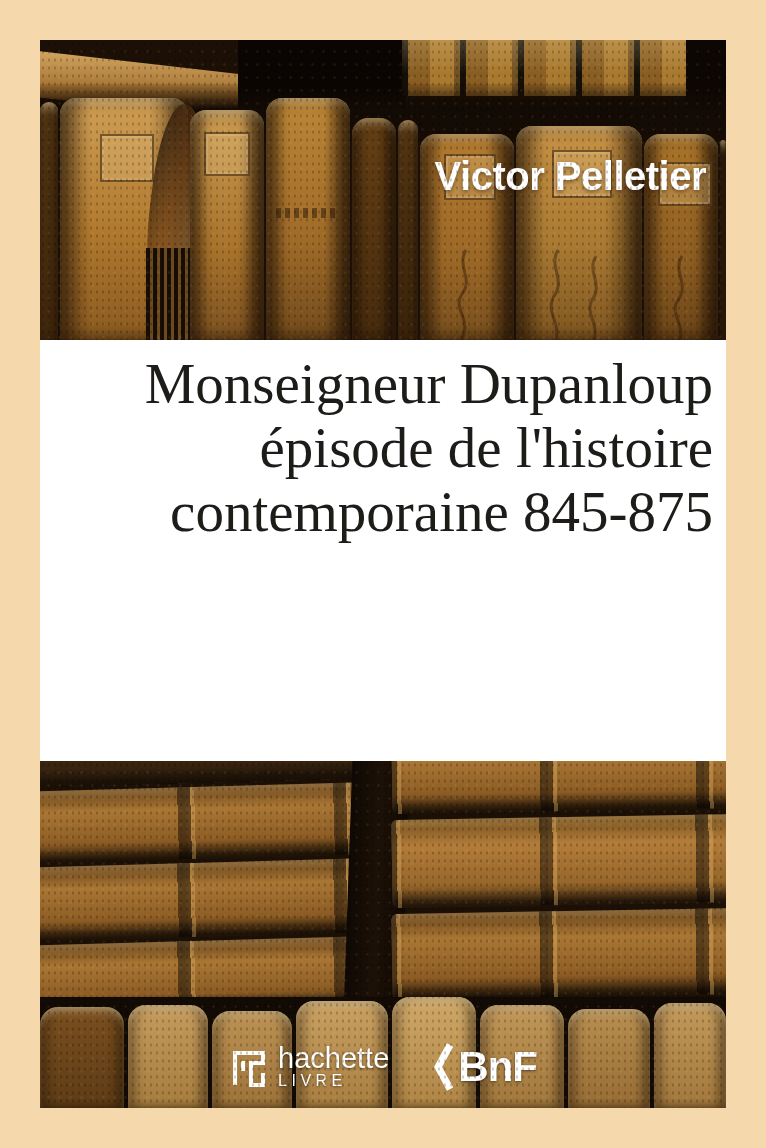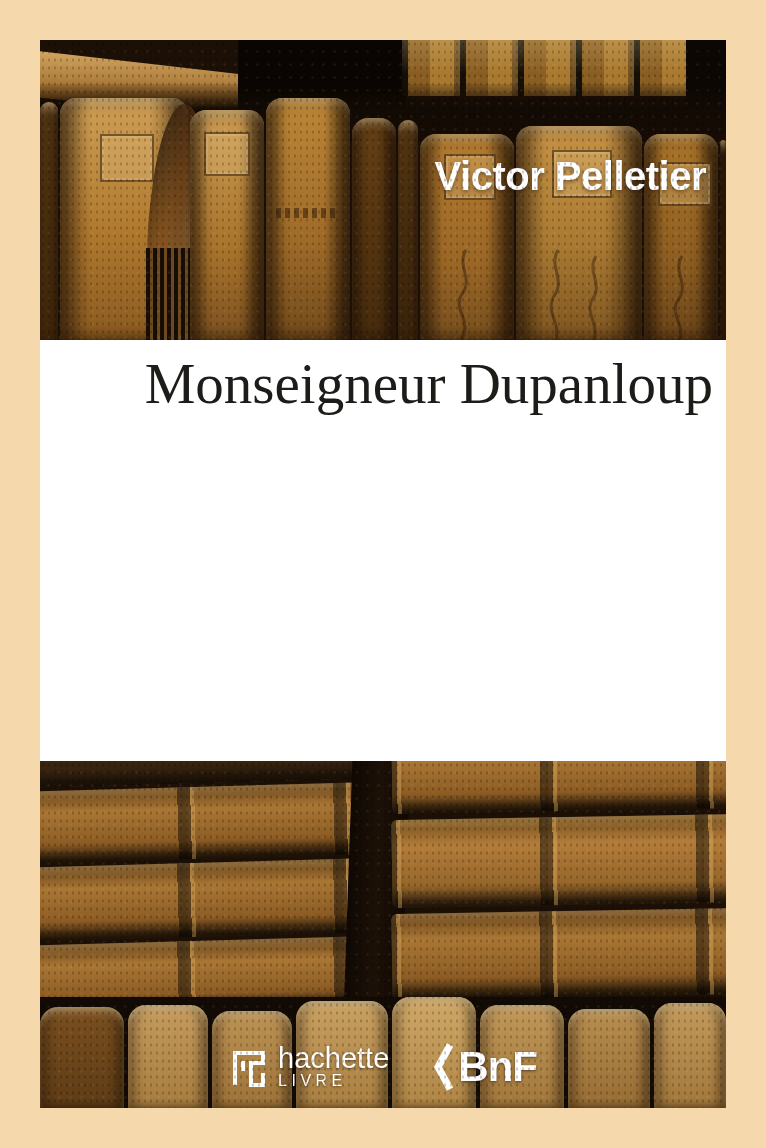--- a/index.html
+++ b/index.html
@@ -100,20 +100,22 @@
     </div>
     <div class="spine" style="left:680px;width:6px;top:100px;background:#3a2208;"></div>
 
     <div class="author">Victor Pelletier</div>
     <div class="grain"></div>
   </div>
 
   <div class="band">
     <div class="title">
       <div>Monseigneur Dupanloup</div>
+      <div>épisode de l'histoire</div>
+      <div>contemporaine 845-875</div>
     </div>
   </div>
 
   <div class="photo photo-bottom">
 
     <div style="position:absolute;left:-10px;top:-30px;width:332px;height:52px;transform:rotate(-1.6deg);background:#3a2510;box-shadow:inset 0 -10px 12px rgba(0,0,0,.6);"></div>
     <div class="hrow" style="left:-10px;top:26px;width:332px;height:72px;transform:rotate(-1.6deg);"></div>
     <div class="hrow" style="left:-10px;top:102px;width:332px;height:74px;transform:rotate(-1.6deg);"></div>
     <div class="hrow" style="left:-10px;top:180px;width:332px;height:70px;transform:rotate(-1.6deg);"></div>
 

